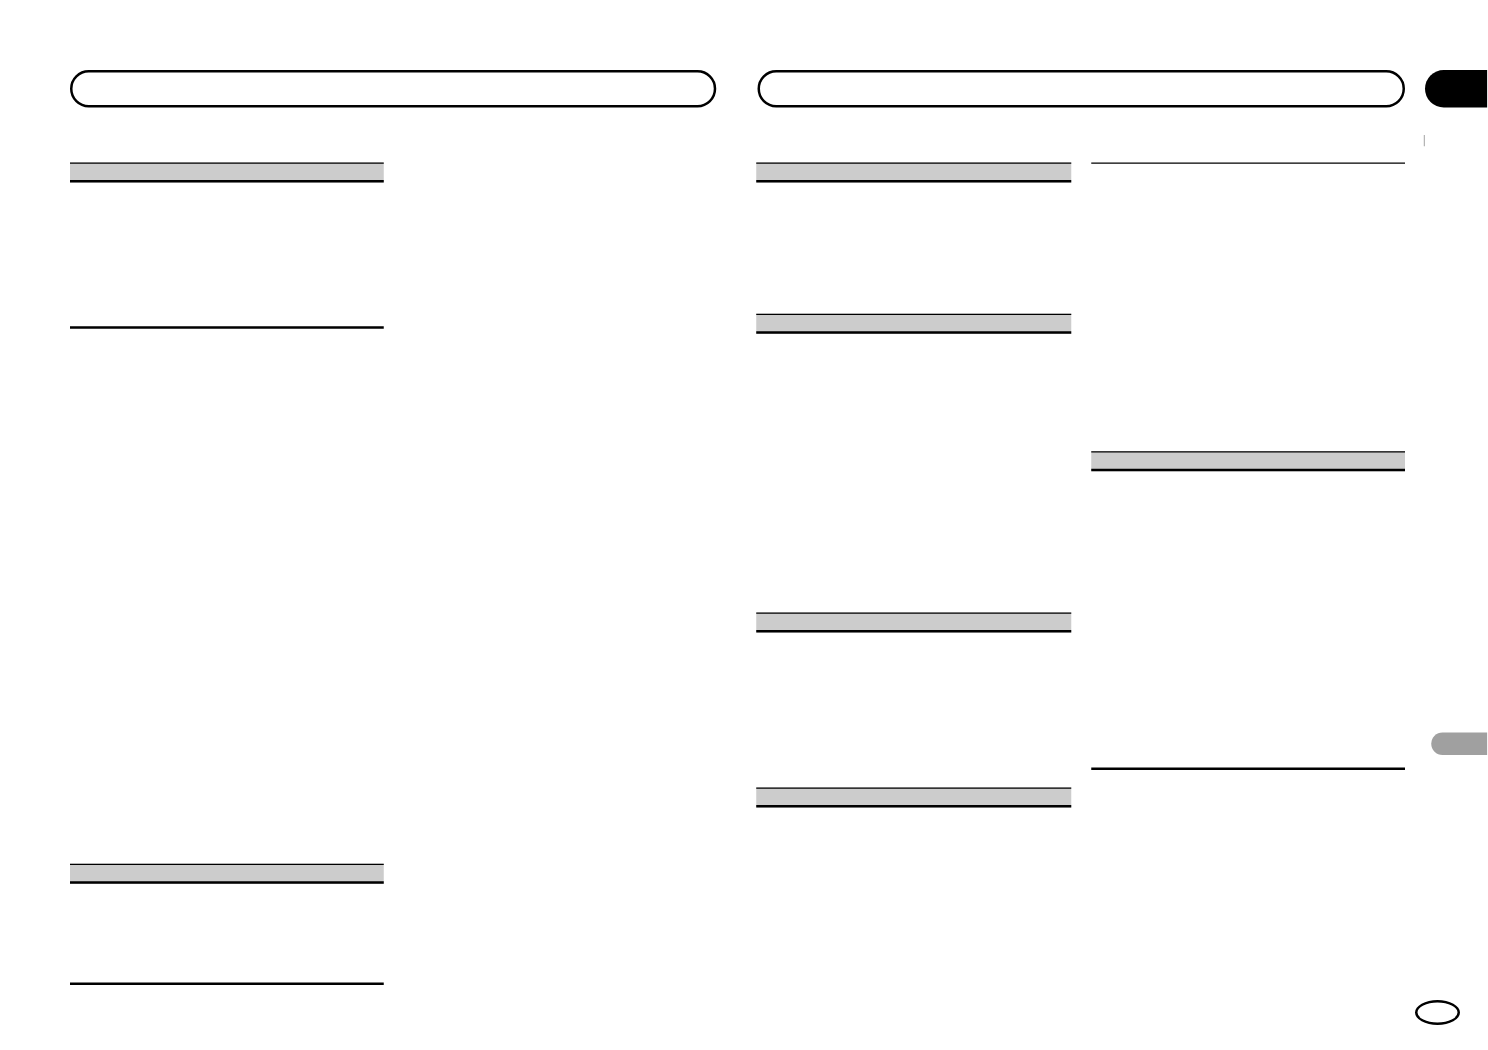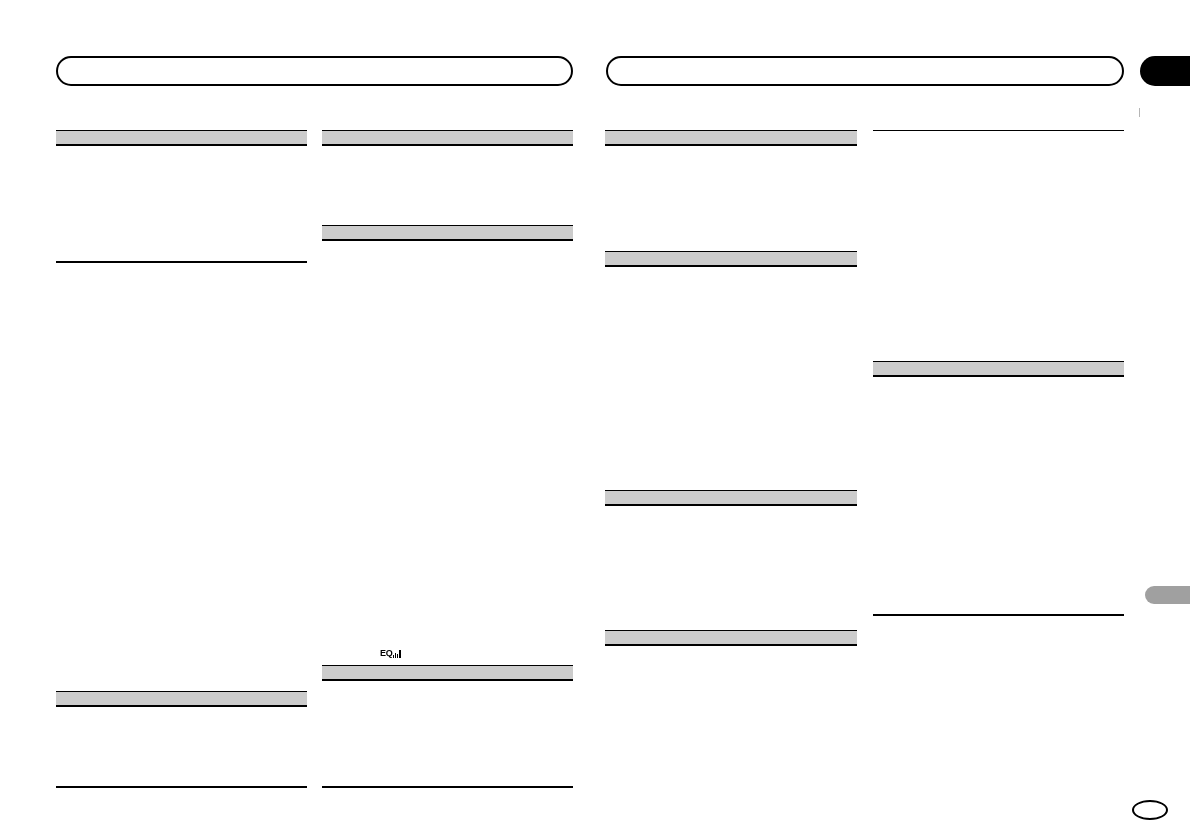--- a/index.html
+++ b/index.html
@@ -174,52 +174,20 @@
 
     <div class="text-block" style="left:0; top:270px; width:251px;"></div>
 
     <div class="section-band" style="left:0; top:691px; width:251px; height:16px;">
       <span class="section-band-text"></span>
     </div>
 
     <div class="rule thick" style="left:0; top:786px; width:251px;"></div>
   </div>
 
-  <div class="column" style="left:322px; width:251px;">
-
-    <div class="section-band" style="left:0; top:130px; width:251px; height:16px;">
-      <span class="section-band-text"></span>
-    </div>
-
-    <div class="text-block" style="left:0; top:152px; width:251px;"></div>
-
-    <div class="section-band" style="left:0; top:225px; width:251px; height:16px;">
-      <span class="section-band-text"></span>
-    </div>
-
-    <div class="text-block" style="left:0; top:248px; width:251px;"></div>
-
-    <div class="eq-logo" style="left:58px; top:647px;">
-      <span class="eq-word">EQ</span>
-      <span class="eq-bars">
-        <i class="b1"></i>
-          <i class="b2"></i>
-          <i class="b3"></i>
-          <i class="b4"></i>
-      </span>
-    </div>
-
-    <div class="section-band" style="left:0; top:665px; width:251px; height:16px;">
-      <span class="section-band-text"></span>
-    </div>
-
-    <div class="text-block" style="left:0; top:688px; width:251px;"></div>
-
-    <div class="rule thick" style="left:0; top:786px; width:251px;"></div>
-  </div>
 
   <div class="column" style="left:605px; width:252px;">
 
     <div class="section-band" style="left:0; top:130px; width:252px; height:16px;">
       <span class="section-band-text"></span>
     </div>
 
     <div class="text-block" style="left:0; top:152px; width:252px;"></div>
 
     <div class="section-band" style="left:0; top:251px; width:252px; height:16px;">

